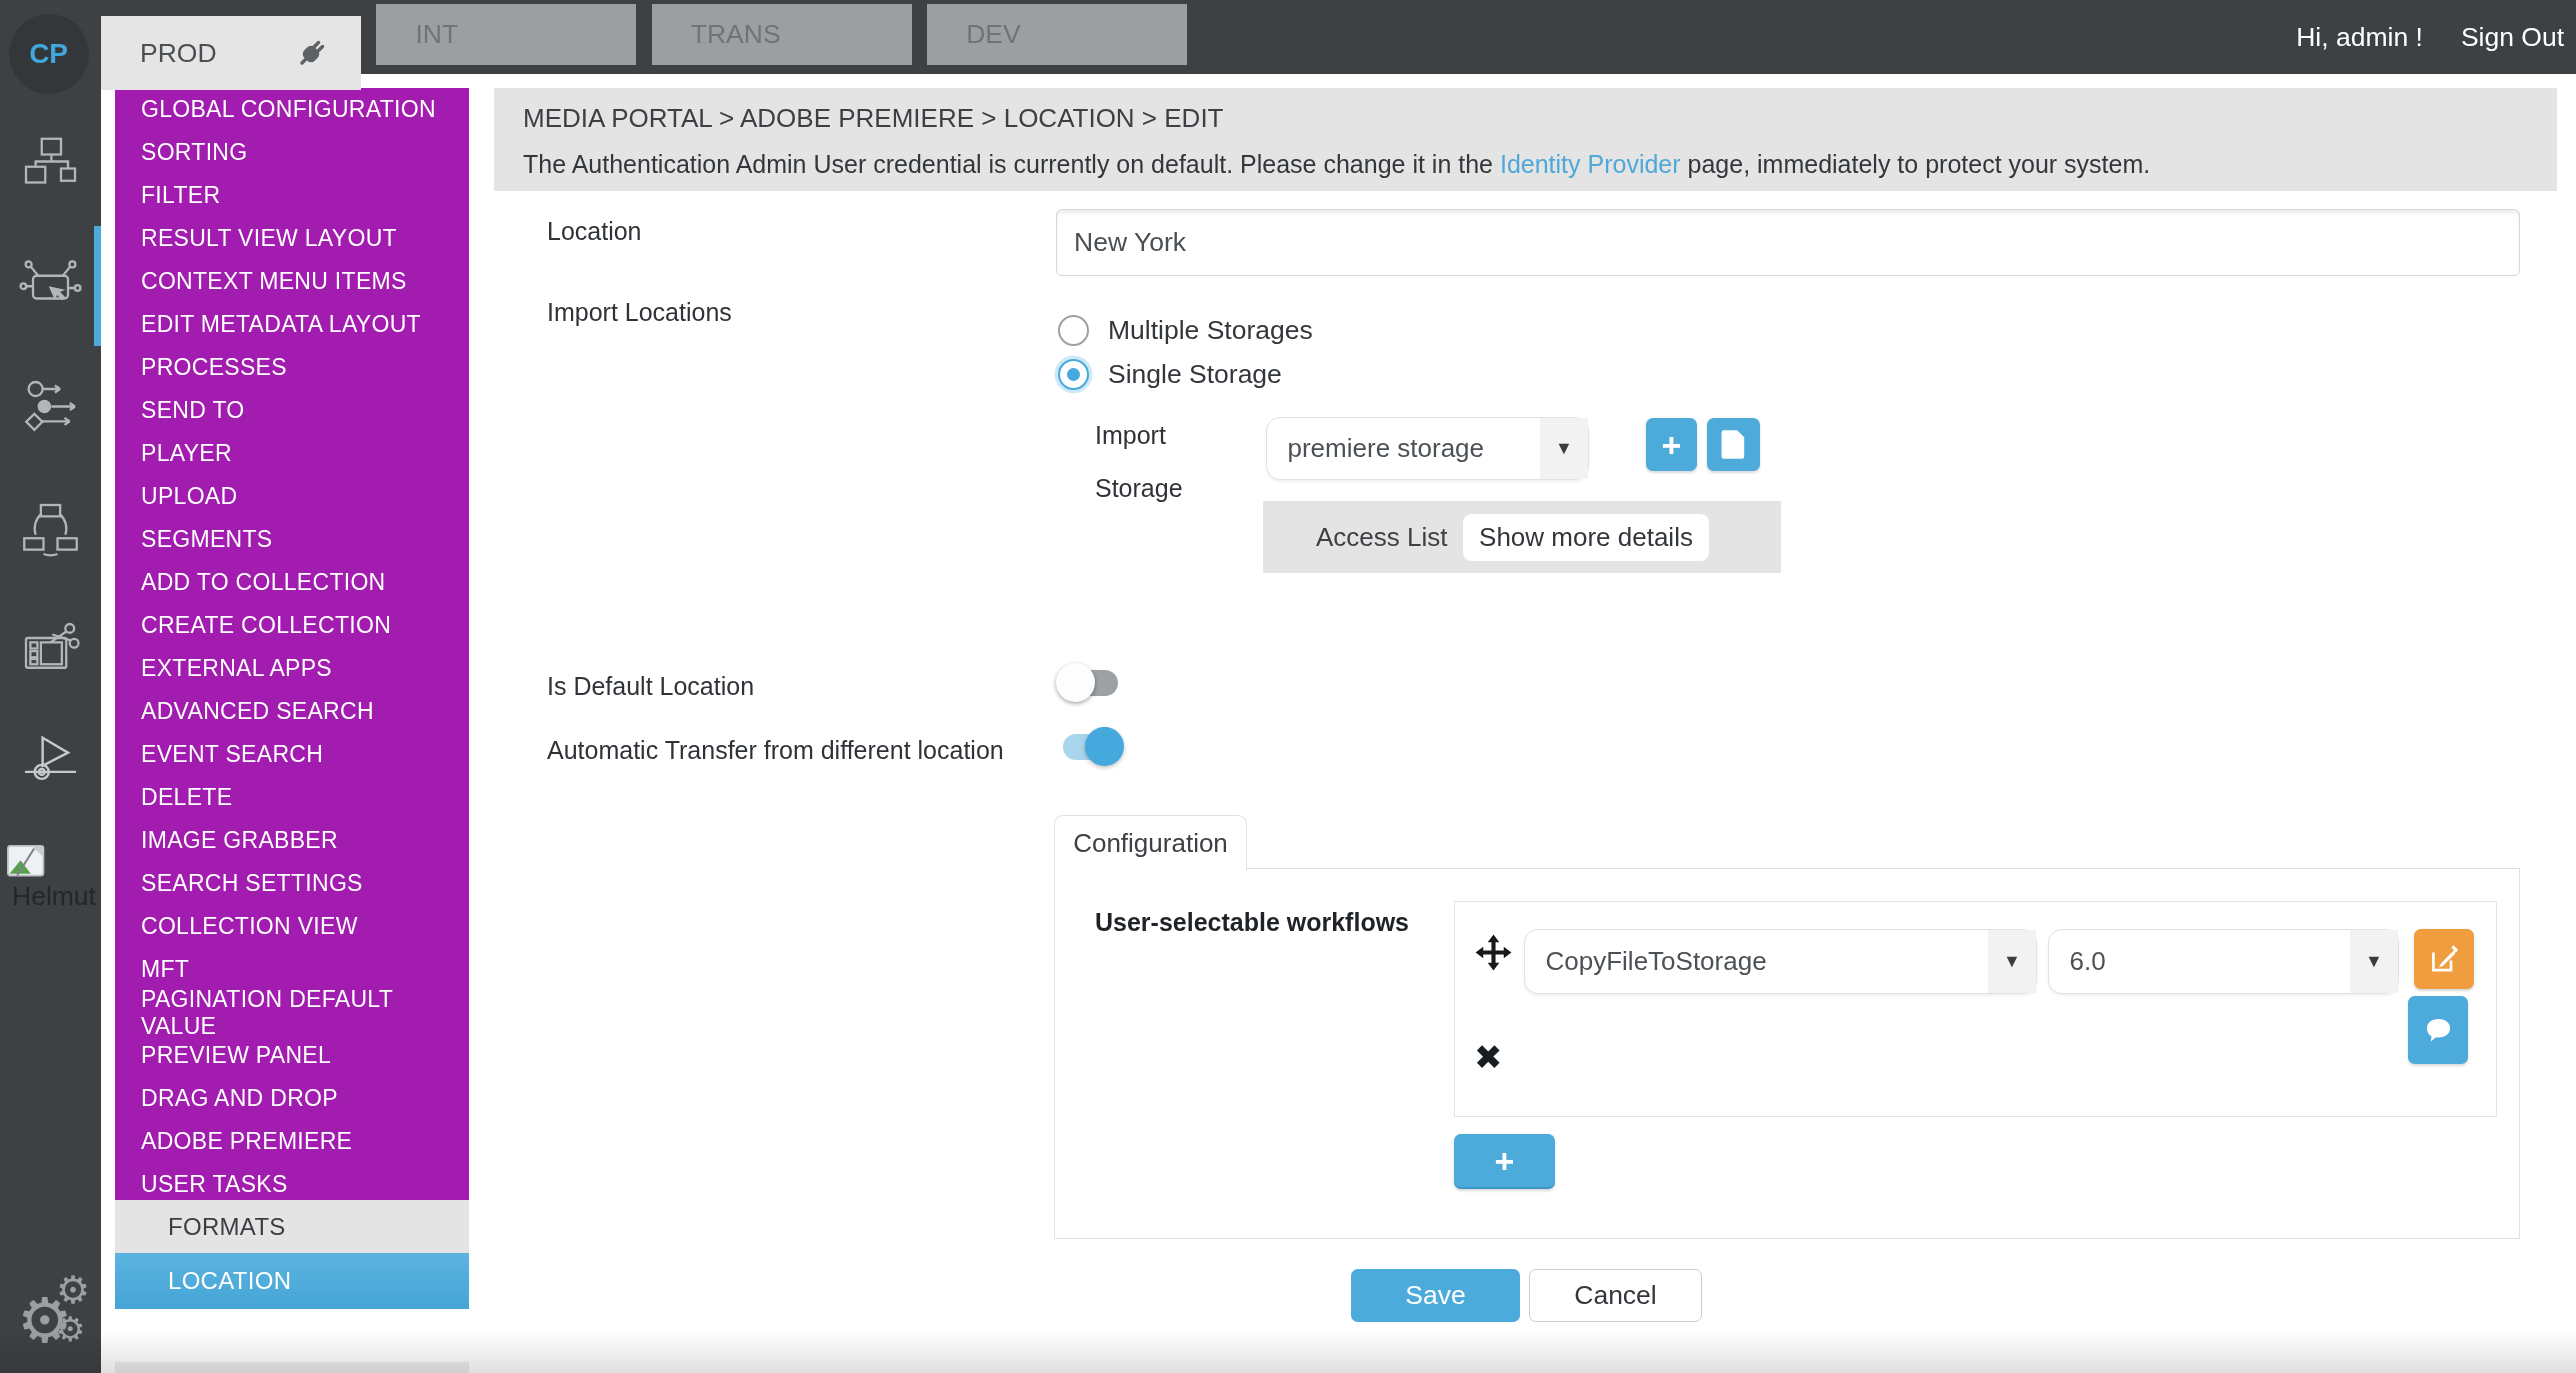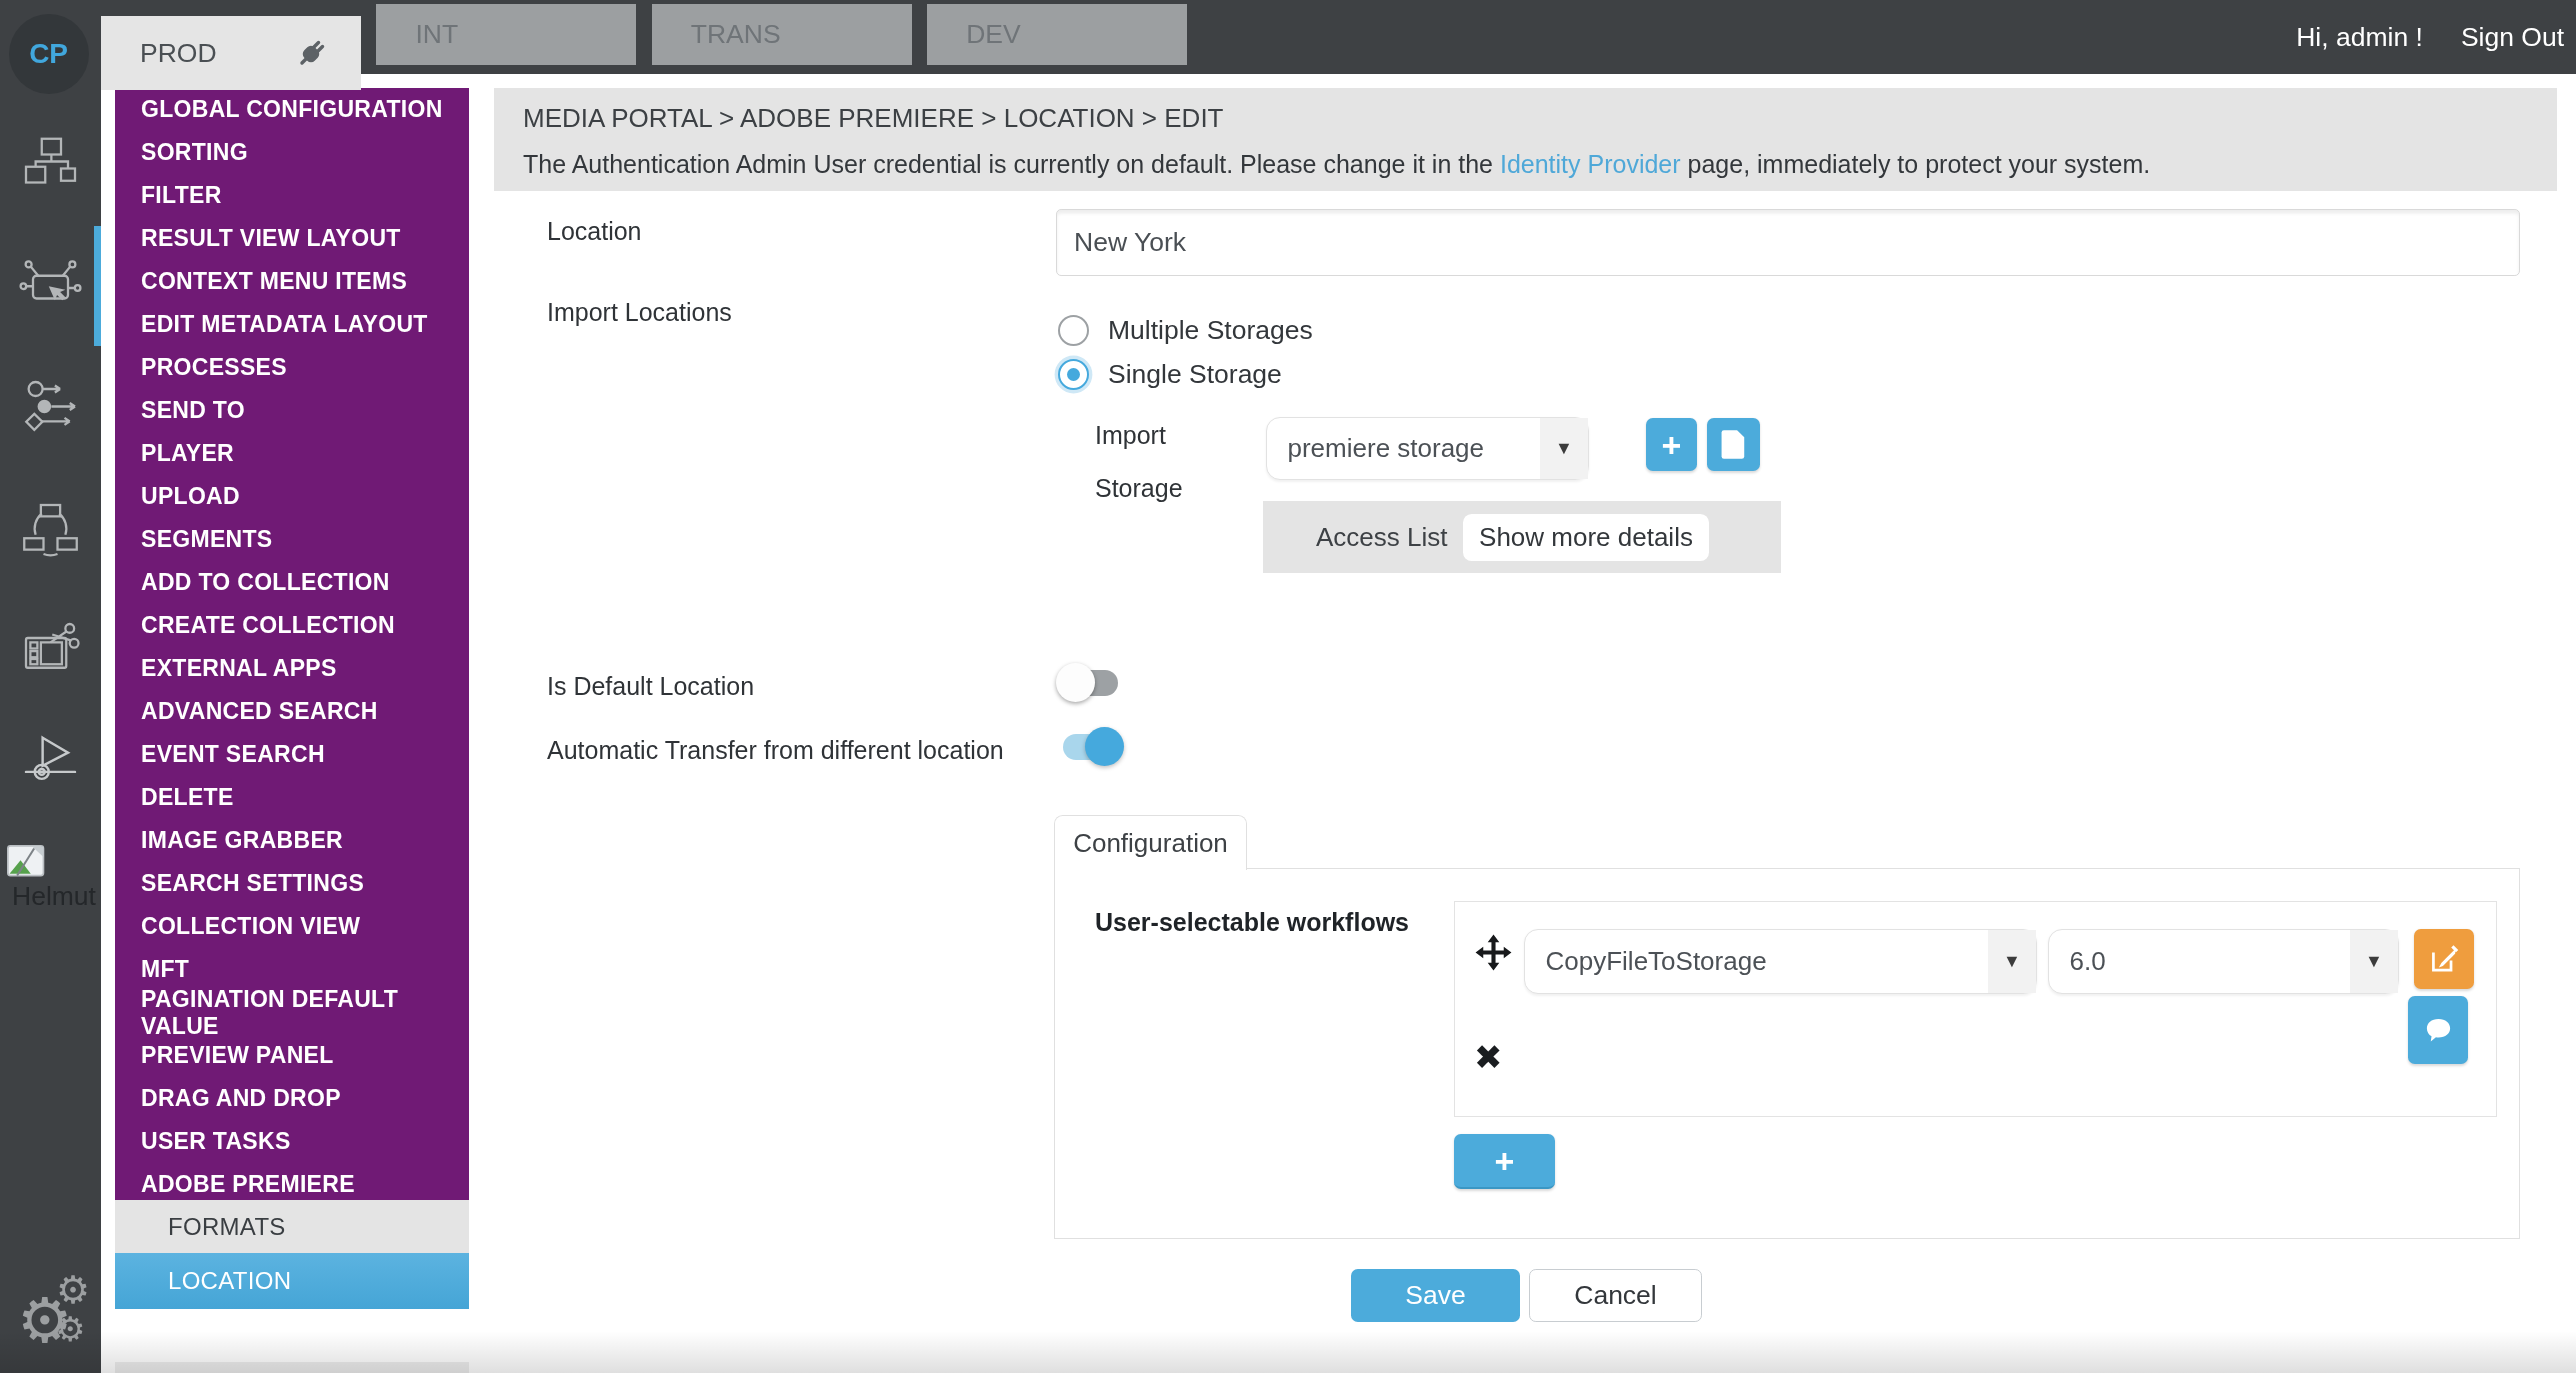--- a/index.html
+++ b/index.html
@@ -22,21 +22,21 @@
            color:#fff;font-size:26.5px;z-index:4;}
 
   
   #rail{left:0;top:74px;width:101px;height:1300px;background:#3e4144;}
   .rail-icon{position:absolute;left:0;width:101px;display:flex;justify-content:center;}
   #rail-active-bar{left:94px;top:226px;width:6.8px;height:120px;background:#4cabdb;z-index:3;}
   .helmut-label{position:absolute;left:12px;top:881px;color:#24272a;font-size:26.5px;}
   .gear{position:absolute;color:#9c9fa1;line-height:1;}
 
   
-  #side-main{left:115px;top:88px;width:354px;background:#701a75;font-weight:bold;}
+  #side-main{left:115px;top:88px;width:354px;background:#a21caf;}
   .side-item{height:43px;display:flex;align-items:center;padding-left:26px;
              color:#fff;font-size:23px;letter-spacing:0.3px;}
   #side-sub{left:115px;top:1200px;width:354px;background:#e4e4e4;}
   .sub-item{height:53px;display:flex;align-items:center;padding-left:53px;
             color:#3a3e42;font-size:24px;letter-spacing:0.3px;}
   .sub-item.active{height:56px;background:linear-gradient(#5cb3e0,#45a5d6);color:#fff;}
   #side-below{left:115px;top:1362px;width:354px;height:12px;background:#ededed;}
 
   
   #header-band{left:494px;top:88px;width:2063px;height:103px;background:#e4e4e4;}
@@ -309,25 +309,25 @@
 
       <div class="side-item">
         <span>PREVIEW PANEL</span>
       </div>
 
       <div class="side-item">
         <span>DRAG AND DROP</span>
       </div>
 
       <div class="side-item">
+        <span>ADOBE PREMIERE</span>
+      </div>
+
+      <div class="side-item">
         <span>USER TASKS</span>
-      </div>
-
-      <div class="side-item">
-        <span>ADOBE PREMIERE</span>
       </div>
     </div>
   <div class="abs" id="side-sub">
 
 
       <div class="sub-item">
         <span>FORMATS</span>
       </div>
 
       <div class="sub-item active">

